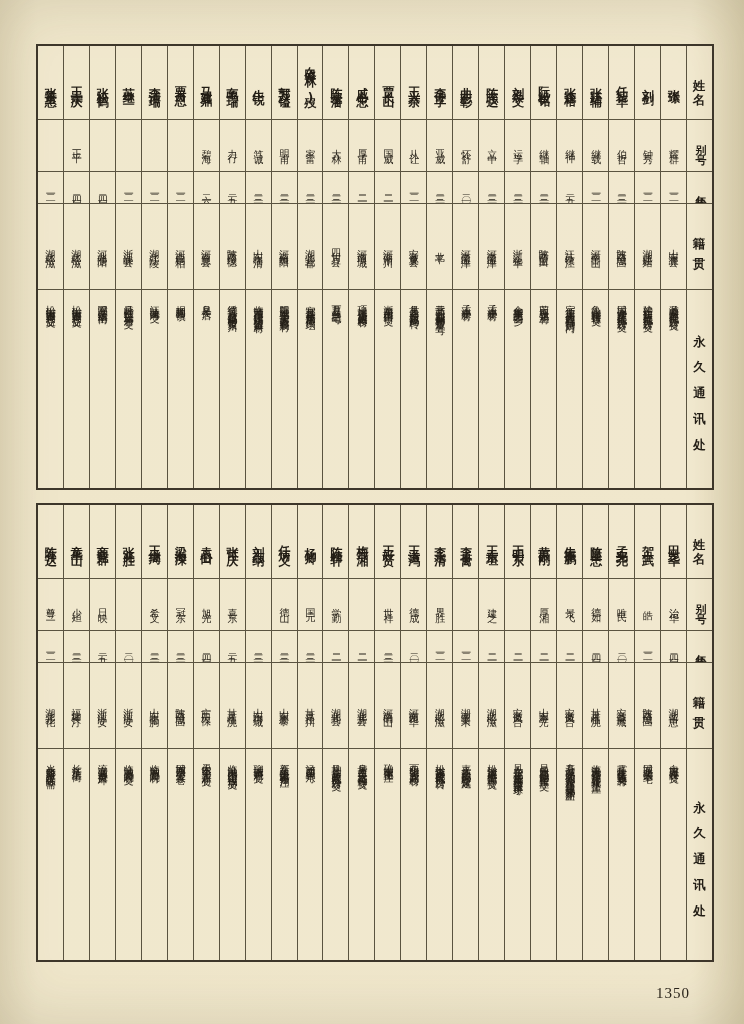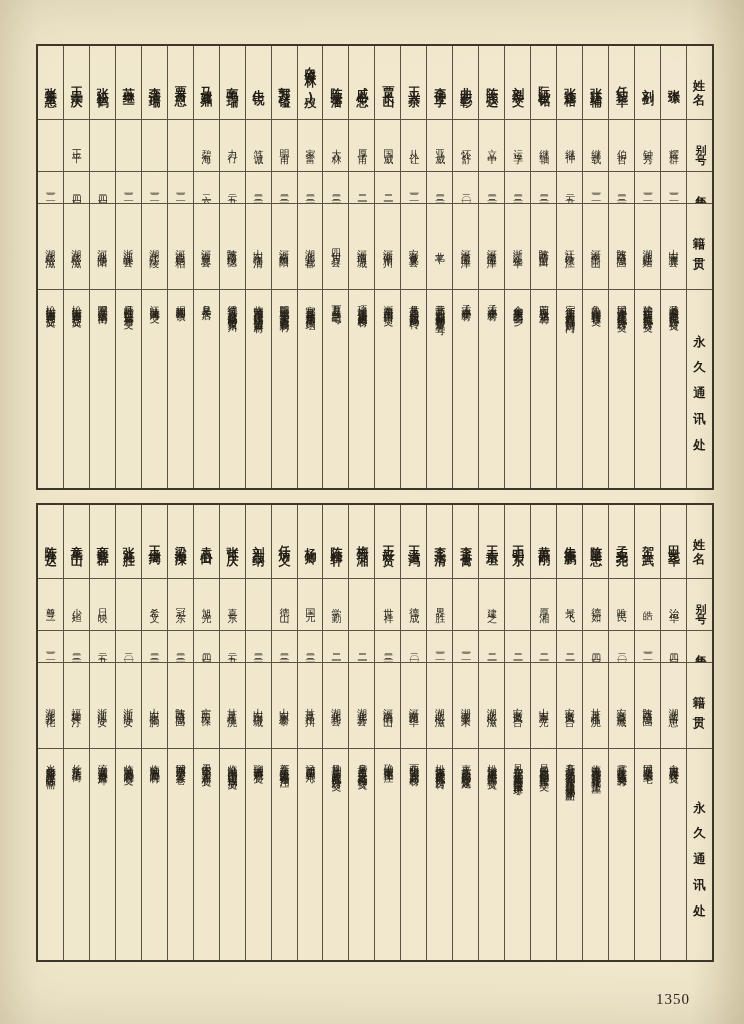--- a/index.html
+++ b/index.html
@@ -34,21 +34,21 @@
   .age{height:32px;font-size:10px;letter-spacing:1px;}
   .native{height:86px;font-size:10px;letter-spacing:3px;line-height:11px;}
   .addr{flex:1;font-size:10px;justify-content:flex-start;padding-top:7px;letter-spacing:1.5px;line-height:12px;}
   .hcol .cell{font-weight:bold;}
   .hdr.name{font-size:12.5px;letter-spacing:14px;}
   .hdr.alias{font-size:11px;letter-spacing:10px;}
   .hdr.age{font-size:11px;letter-spacing:2px;}
   .hdr.native{font-size:12.5px;letter-spacing:20px;}
   .hdr.addr{font-size:12.5px;justify-content:center;padding-top:0;letter-spacing:26px;}
   .page-number{
-    position:absolute;right:54px;bottom:16px;
+    position:absolute;right:54px;bottom:22px;
     font-family:"Liberation Serif",serif;font-size:15px;letter-spacing:1px;color:#2a241a;
   }
 </style>
 </head>
 <body>
 
 <div class="page">
   <div class="roster" id="t1">
       <div class="col hcol">
         <div class="cell name hdr">姓名</div>

